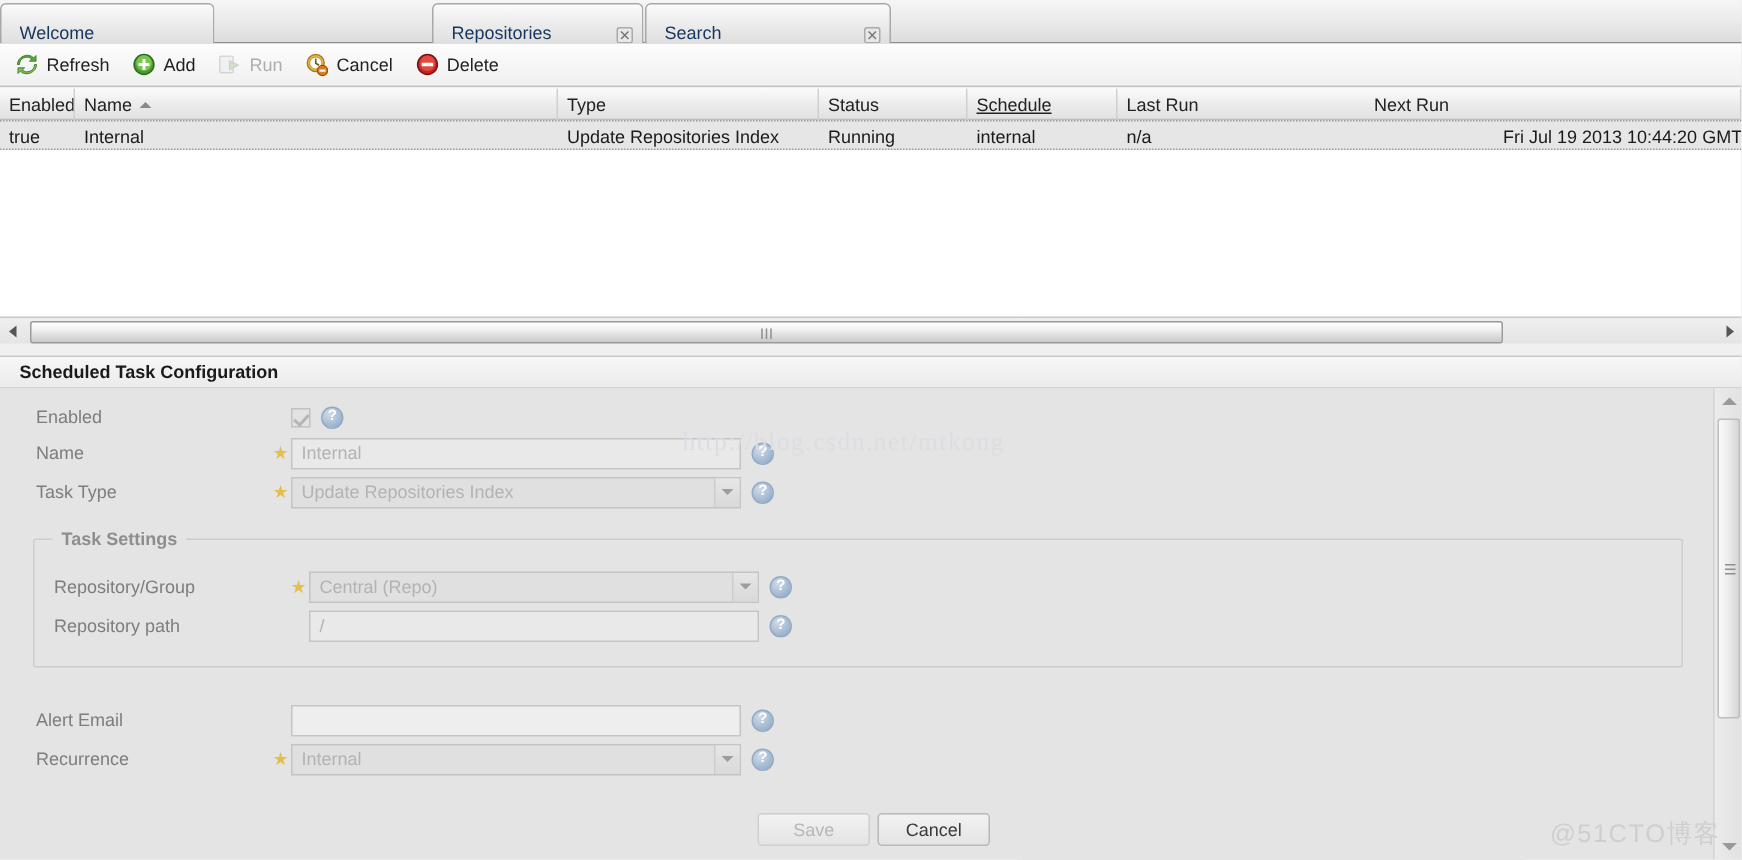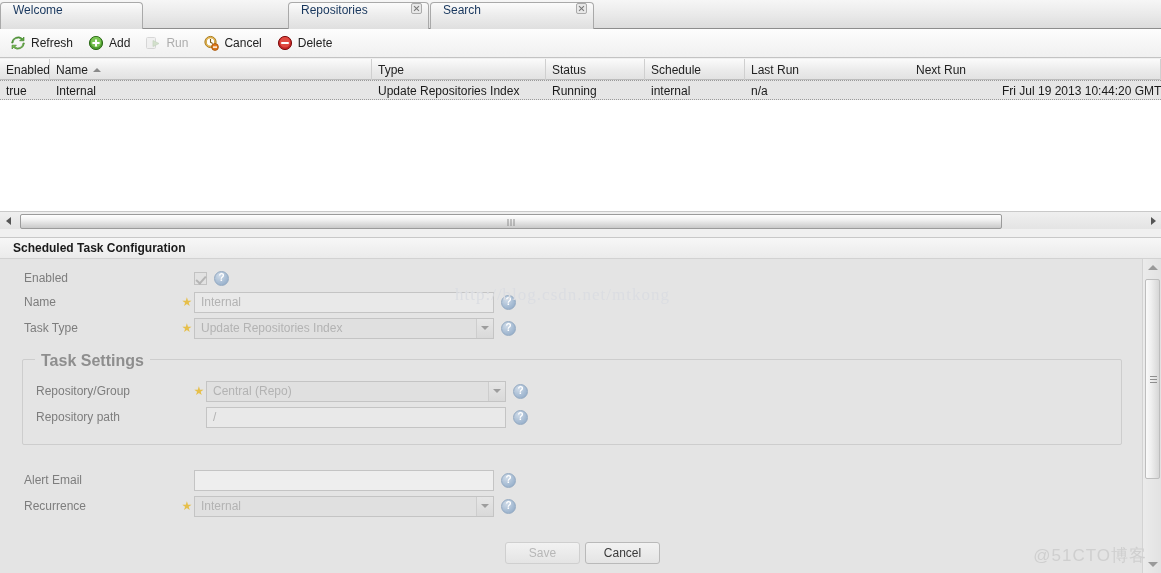--- a/index.html
+++ b/index.html
@@ -18,21 +18,21 @@
   .tabstrip {
     position: absolute; left: 0; top: 0; width: 1161px; height: 29px;
     background: linear-gradient(to bottom, #f6f6f6 0%, #e9e9e9 55%, #dcdcdc 100%);
     border-bottom: 1px solid #8d8d8d;
   }
   .tab {
     position: absolute; top: 2px; height: 27px;
     background: linear-gradient(to bottom, #fbfbfb 0%, #ededed 45%, #dfdfdf 100%);
     border: 1px solid #a9a9a9; border-bottom: none;
     border-radius: 4px 4px 0 0;
-    display: flex; align-items: flex-start;
+    display: flex; align-items: flex-end;
     padding: 0 6px 0 12px;
     cursor: pointer;
   }
   .tab .tab-label {
     font-size: 12px; color: #17365d; white-space: nowrap;
     flex: 1 1 auto; overflow: hidden;
   }
   .tab.active {
     background: #ffffff;
     top: 1px; height: 28px;
@@ -200,21 +200,21 @@
   }
 
   
   .fieldset {
     position: absolute; left: 22px; top: 359px; width: 1100px; height: 86px;
     border: 1px solid #cdcdcd; border-radius: 2px;
   }
   .fieldset-legend {
     position: absolute; left: 12px; top: -8px;
     background: #e4e4e4; padding: 0 6px;
-    font-size: 16px; font-weight: bold; color: #8e8e8e;
+    font-size: 12px; font-weight: bold; color: #8e8e8e;
   }
 
   
   .btn {
     height: 22px; min-width: 75px;
     display: flex; align-items: center; justify-content: center;
     border: 1px solid #b9b9b9; border-radius: 3px;
     background: linear-gradient(to bottom, #f2f2f2 0%, #e4e4e4 100%);
     font-size: 12px; color: #3a3a3a; cursor: pointer;
   }
@@ -340,21 +340,21 @@
       <div class="hcell" style="width:322px;">
         <span>Name</span>
         <span class="sort-arrow"></span>
       </div>
       <div class="hcell" style="width:174px;">
         <span>Type</span>
       </div>
       <div class="hcell" style="width:99px;">
         <span>Status</span>
       </div>
-      <div class="hcell" style="width:100px;">
+      <div class="hcell" style="width:100px;text-decoration:underline;">
         <span>Schedule</span>
       </div>
       <div class="hcell" style="width:165px;border-right:none;">
         <span>Last Run</span>
       </div>
       <div class="hcell" style="width:251px;">
         <span>Next Run</span>
       </div>
     </div>
 

